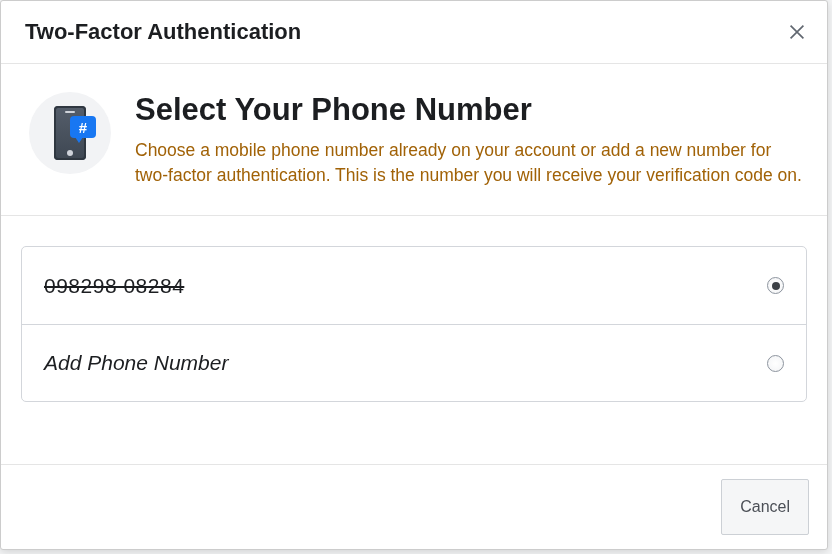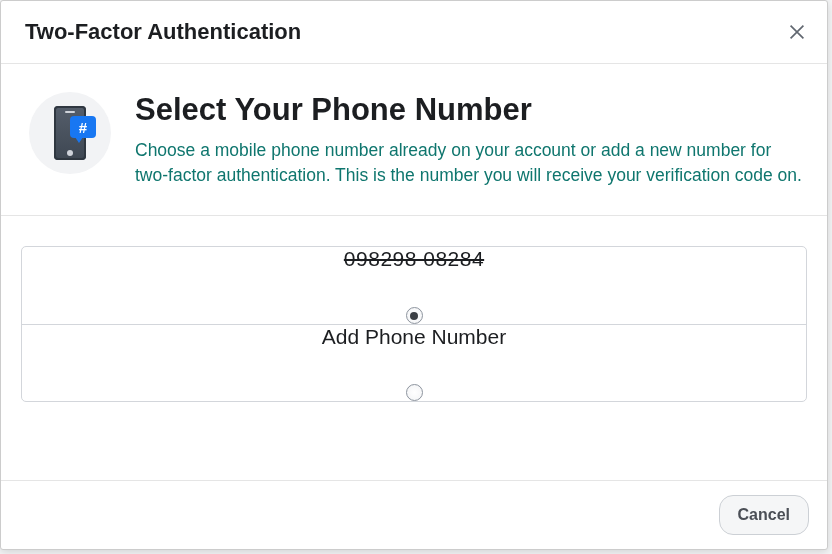--- a/index.html
+++ b/index.html
@@ -115,41 +115,41 @@
     }
     .intro-text h2 {
       font-size: 31px;
       font-weight: 700;
       color: #1c1e21;
       margin-bottom: 10px;
     }
     .intro-text p {
       font-size: 17.5px;
       line-height: 1.4;
-      color: #0f766e;
+      color: #a16207;
     }
 
     .options {
       padding: 30px 20px 26px;
     }
     .option-list {
       border: 1px solid #d3d6db;
       border-radius: 5px;
     }
     .option {
       display: flex;
       align-items: center;
       justify-content: space-between;
       height: 77px;
       padding: 0 22px;
       cursor: pointer;
-      flex-direction: column;
     }
     .option + .option {
       border-top: 1px solid #d3d6db;
+      font-style: italic;
     }
     .option-label {
       font-size: 21px;
       color: #1c1e21;
     }
     .struck {
       text-decoration: line-through;
       letter-spacing: 0.5px;
     }
     .radio {
@@ -171,25 +171,25 @@
 
     .footer {
       margin-top: auto;
       border-top: 1px solid #e5e5e5;
       padding: 14px 18px;
       display: flex;
       justify-content: flex-end;
       gap: 10px;
     }
     .btn {
-      height: 40px;
+      height: 56px;
       padding: 0 18px;
       font-size: 16px;
-      font-weight: 700;
-      border-radius: 14px;
+      font-weight: 400;
+      border-radius: 2px;
       cursor: pointer;
       display: inline-flex;
       align-items: center;
     }
     .btn-secondary {
       background: #f5f6f7;
       border: 1px solid #ccd0d5;
       color: #4b4f56;
     }
     .btn-primary {

